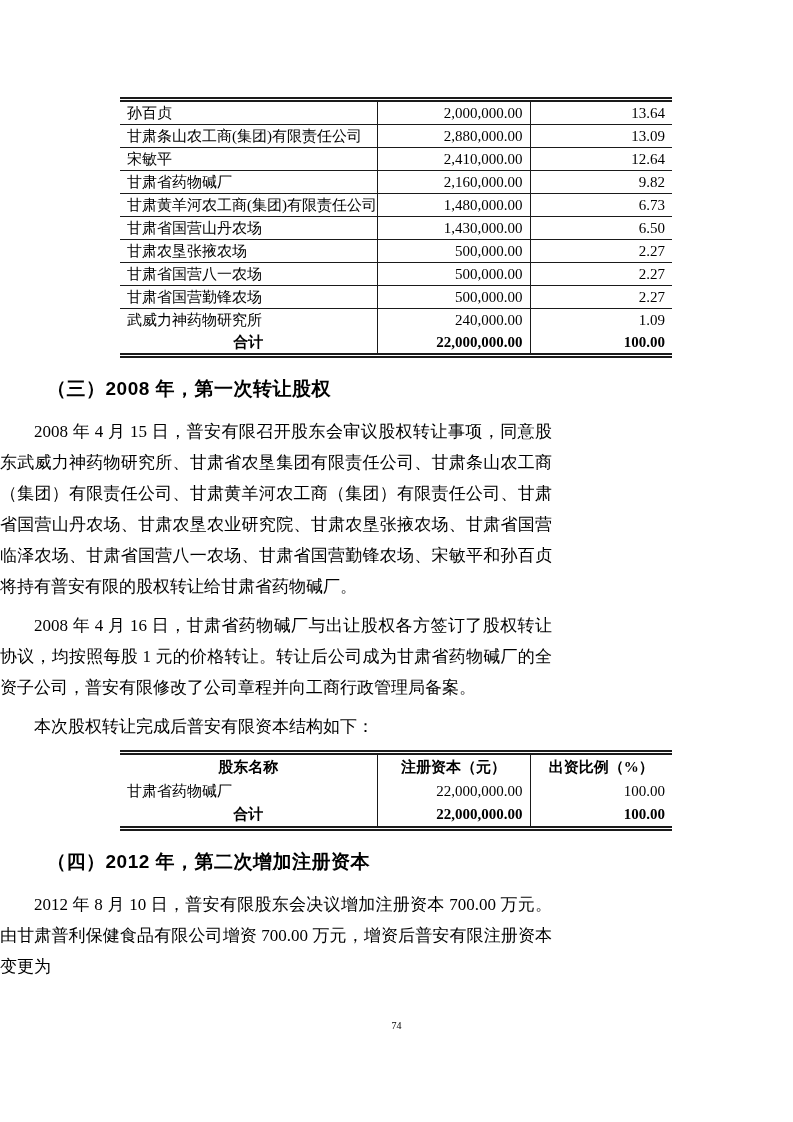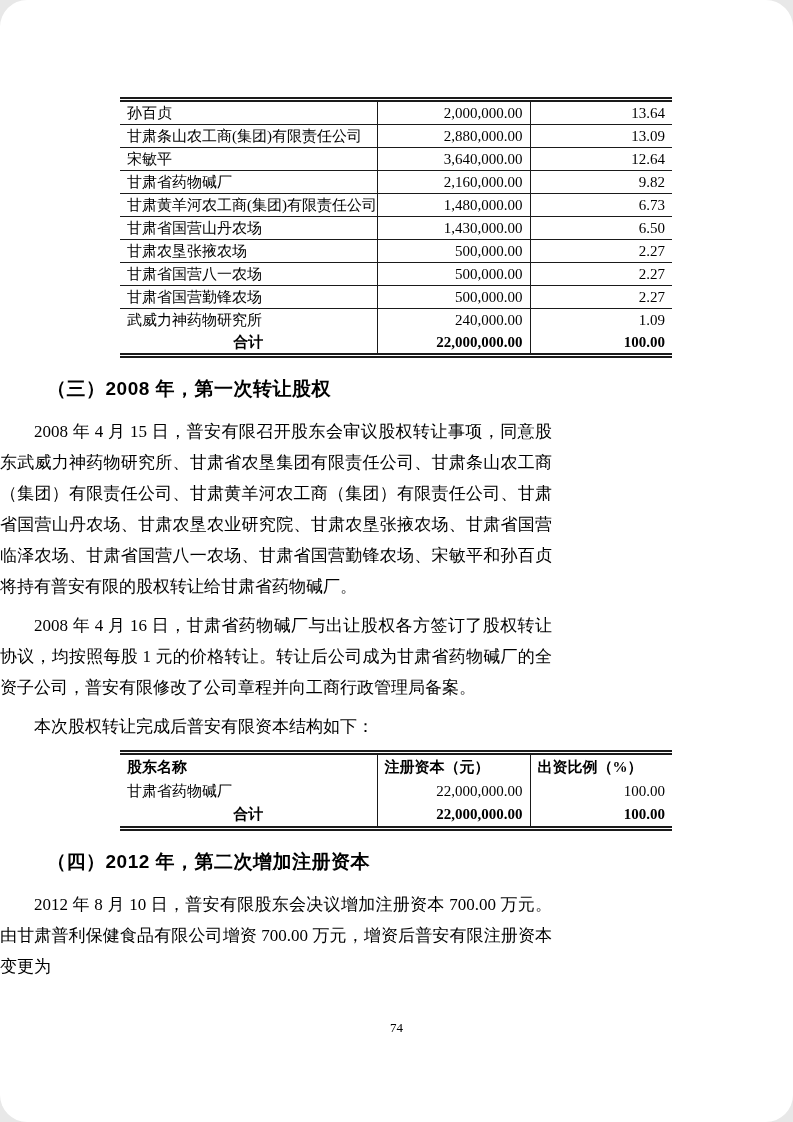--- a/index.html
+++ b/index.html
@@ -9,21 +9,20 @@
   }
   .page {
     position: relative;
     width: 793px;
     height: 1122px;
     margin: 0 auto;
     background: #ffffff;
     color: #000000;
     font-family: "Liberation Serif", "DejaVu Serif", serif;
     overflow: hidden;
-    border-radius: 27px;
   }
   .content-block {
     margin-left: 120px;
     width: 552px;
   }
 
   
   table.tbl {
     border-collapse: collapse;
     table-layout: fixed;
@@ -42,21 +41,21 @@
   }
   table.tbl tr:last-child {
     border-bottom: none;
     margin-top: 48px;
   }
   table.tbl td:not(:last-child),
   table.tbl th:not(:last-child) {
     border-right: 1px solid #1a1a1a;
   }
   table.tbl1 td { height: 22px; }
-  table.tbl2 th { height: 25px; font-weight: bold; text-align: left; }
+  table.tbl2 th { height: 25px; font-weight: bold; text-align: center; }
   table.tbl2 td { height: 23px; }
   td.c0 { text-align: left; }
   td.c1, td.c2 { text-align: right; }
   tr.total-row td { font-weight: bold; }
   tr.total-row td.c0 { text-align: center; }
 
   .tbl1 { margin-top: 97px; }
   .tbl2 { margin-top: 8px; }
 
   
@@ -77,21 +76,21 @@
     margin: 8px 0 0 0;
   }
   p.first-after-heading { margin-top: 14px; }
 
   .page-number {
     position: absolute;
     top: 1020px;
     left: 0;
     width: 793px;
     text-align: center;
-    font-size: 13px;
+    font-size: 10px;
   }
 </style>
 </head>
 <body>
 
 <div class="page">
 
   <table class="tbl tbl1 content-block">
     <colgroup>
       <col style="width:257px">
@@ -104,21 +103,21 @@
           <td class="c1">2,000,000.00</td>
           <td class="c2">13.64</td>
         </tr>
         <tr>
           <td class="c0">甘肃条山农工商(集团)有限责任公司</td>
           <td class="c1">2,880,000.00</td>
           <td class="c2">13.09</td>
         </tr>
         <tr>
           <td class="c0">宋敏平</td>
-          <td class="c1">3,640,000.00</td>
+          <td class="c1">2,410,000.00</td>
           <td class="c2">12.64</td>
         </tr>
         <tr>
           <td class="c0">甘肃省药物碱厂</td>
           <td class="c1">2,160,000.00</td>
           <td class="c2">9.82</td>
         </tr>
         <tr>
           <td class="c0">甘肃黄羊河农工商(集团)有限责任公司</td>
           <td class="c1">1,480,000.00</td>

